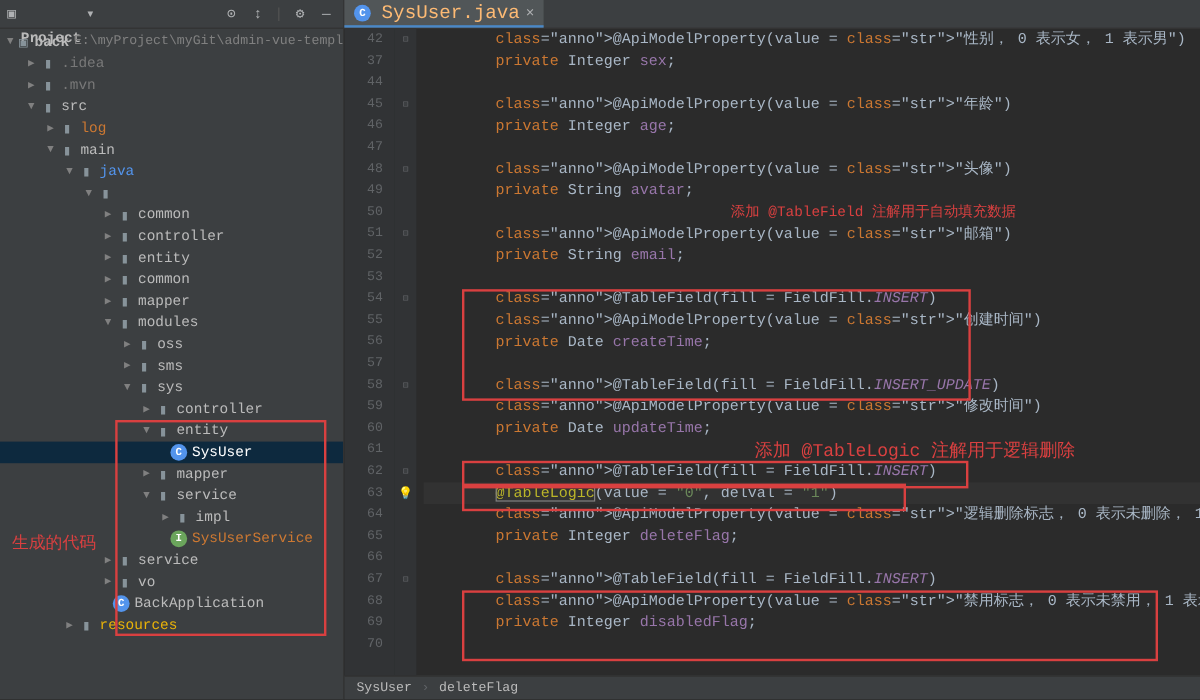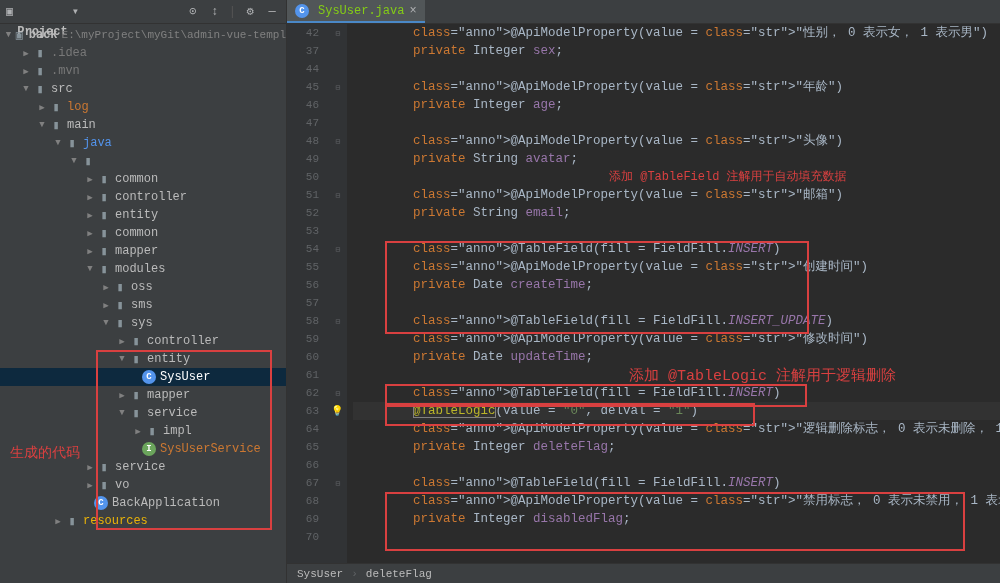--- a/index.html
+++ b/index.html
@@ -134,21 +134,21 @@
     }
     .tab {
       display: flex;
       align-items: center;
       padding: 0 8px;
       gap: 5px;
       background: #515658;
       border-bottom: 2px solid #4a88c7;
       cursor: pointer;
     }
-    .tab-label { color: #84cc16; font-size: 12px; }
+    .tab-label { color: #fdba74; font-size: 16px; }
     .tab-close { color: #afb1b3; font-size: 12px; }
     
     .editor {
       flex: 1;
       display: flex;
       overflow: hidden;
       position: relative;
     }
     .gutter {
       width: 42px;

